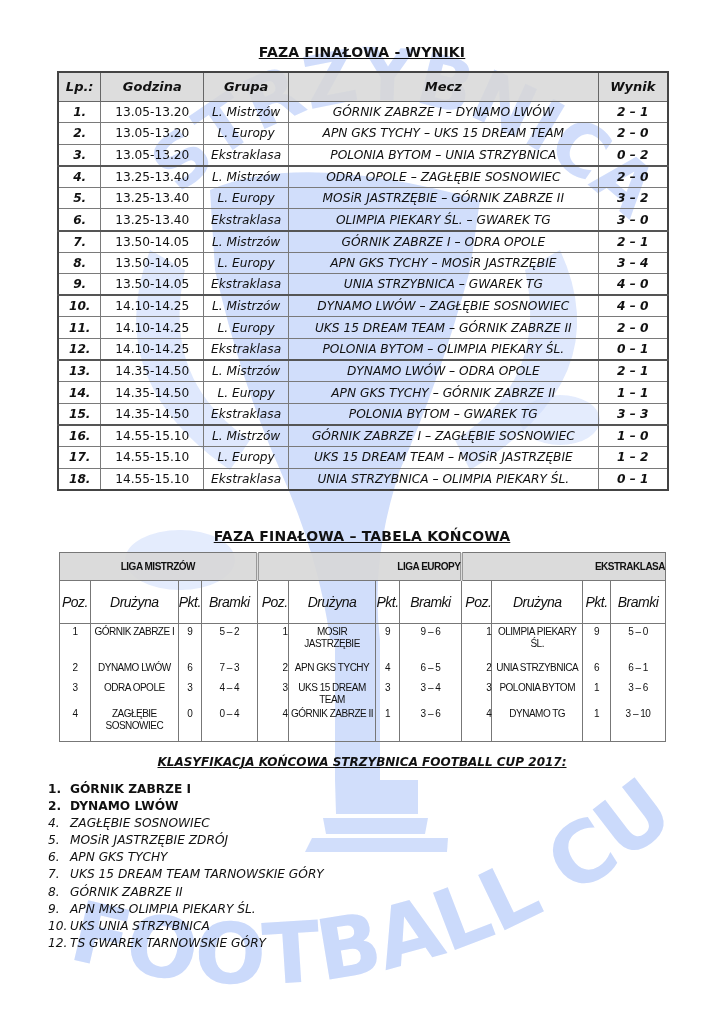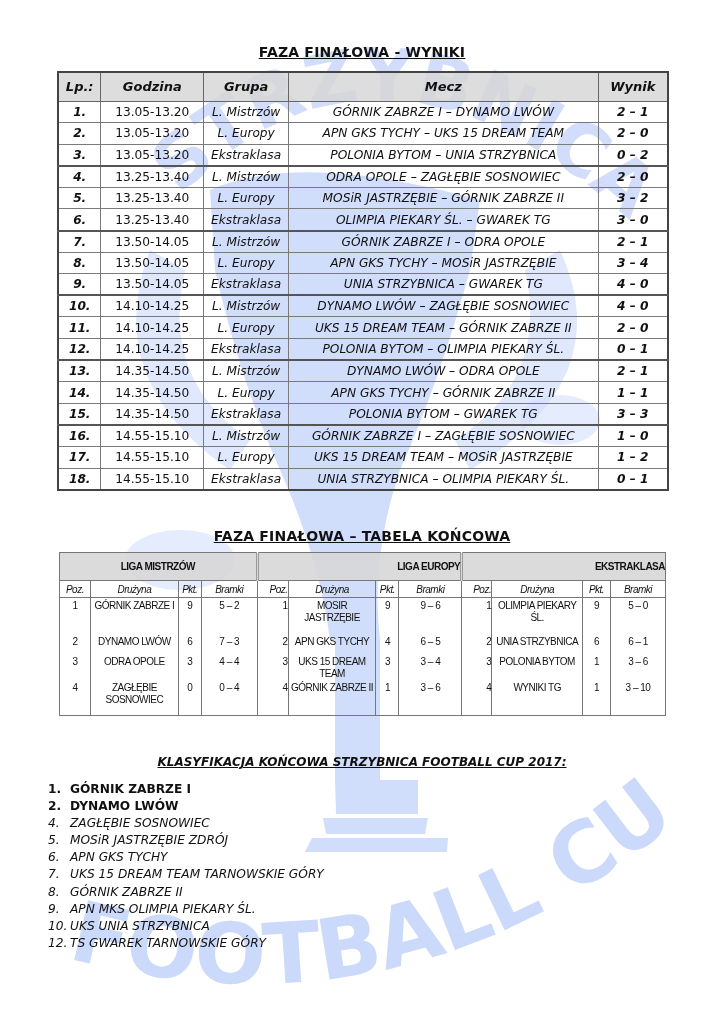--- a/index.html
+++ b/index.html
@@ -26,21 +26,21 @@
   table.results td.score { font-weight: bold; font-style: italic; }
   table.results tr.sep td { border-top: 2px solid #555; }
   table.results { border: 2px solid #444; }
 
   
   table.stand { position: absolute; left: 59px; top: 552px; width: 607px; border-collapse: collapse;
                 font-family: "Liberation Sans", sans-serif; font-size: 10px; letter-spacing: -0.5px; }
   table.stand th, table.stand td { text-align: center; }
   table.stand .lg { background: rgba(215,215,215,0.9); font-weight: bold; height: 28px; font-size: 10px;
                     border: 1px solid #777; }
-  table.stand .sub th { font-style: italic; font-weight: normal; height: 17px; border: 1px solid #777; font-size: 10px; }
+  table.stand .sub th { font-style: italic; font-weight: normal; height: 43px; border: 1px solid #777; font-size: 14px; }
   table.stand td { vertical-align: top; padding-top: 2px; line-height: 12px; }
   table.stand td.b { border-left: 1px solid #777; border-right: 1px solid #777; }
   table.stand tr.last td { border-bottom: 1px solid #777; }
   table.stand .gap { border-left: 3px double #999; text-align: right; }
 
   
   .cls-title { position: absolute; left: 0; top: 755px; width: 724px; text-align: center; font-weight: bold;
                font-style: italic; text-decoration: underline; font-size: 12px; }
   .cls { position: absolute; left: 48px; top: 781px; font-size: 12.2px; line-height: 17.1px; list-style: none; }
   .cls li { white-space: nowrap; }
@@ -312,21 +312,21 @@
         <tr class="last" style="height: 36px;">
           <td class="b">4</td>
           <td class="b">ZAGŁĘBIE SOSNOWIEC</td>
           <td class="b">0</td>
           <td class="b">0 – 4</td>
           <td class="b gap">4</td>
           <td class="b">GÓRNIK ZABRZE II</td>
           <td class="b">1</td>
           <td class="b">3 – 6</td>
           <td class="b gap">4</td>
-          <td class="b">WYNIKI TG</td>
+          <td class="b">DYNAMO TG</td>
           <td class="b">1</td>
           <td class="b">3 – 10</td>
         </tr>
       </tbody>
   </table>
 
   <div class="cls-title">KLASYFIKACJA KOŃCOWA STRZYBNICA FOOTBALL CUP 2017:</div>
   <ul class="cls" id="cls-list">
       <li class="top"><span class="n">1.</span><span>GÓRNIK ZABRZE I</span></li>
       <li class="top"><span class="n">2.</span><span>DYNAMO LWÓW</span></li>

